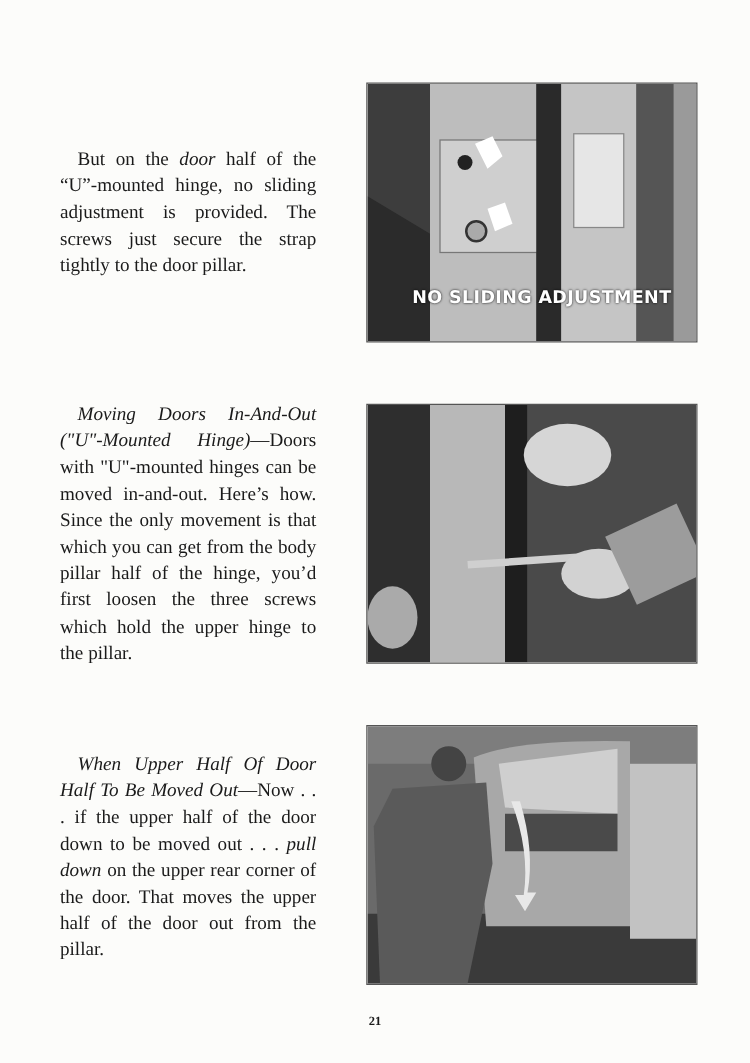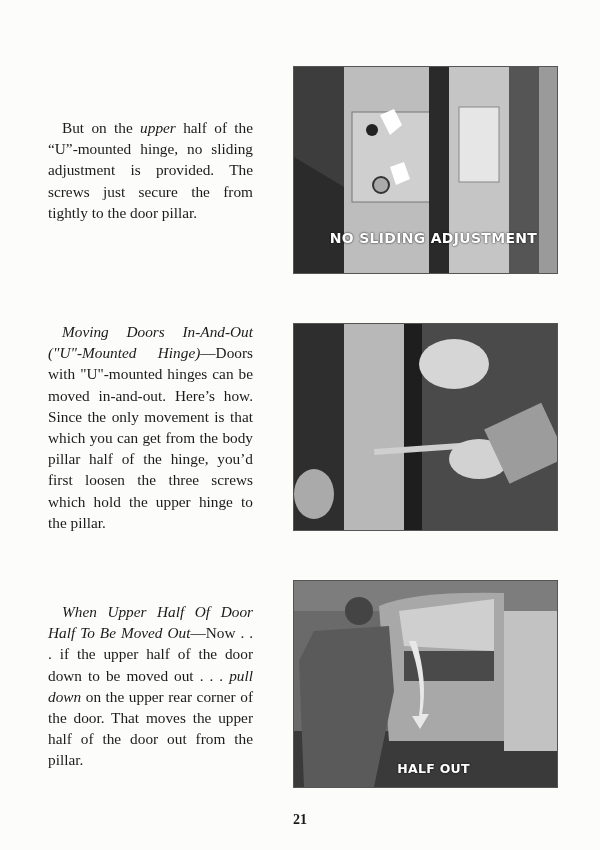--- a/index.html
+++ b/index.html
@@ -7,26 +7,26 @@
        font-family:"Liberation Serif","DejaVu Serif",serif;color:#1a1a1a;}
   .para{position:absolute;left:48px;width:205px;font-size:15.3px;line-height:21.2px;text-align:justify;
         text-align-last:left;hyphens:none;}
   .para .ind{display:inline-block;width:14px;}
   .para i{font-style:italic;}
   .photo{position:absolute;overflow:hidden;border:1px solid #555;}
   .photo svg{display:block;width:100%;height:100%;}
   .caption{position:absolute;left:0;right:0;text-align:center;color:#fff;
            font-family:"DejaVu Sans","Liberation Sans",sans-serif;font-weight:bold;
            font-size:12.5px;letter-spacing:0.3px;line-height:16px;text-shadow:0 0 2px #000;margin-left:16px;}
-  .page-num{position:absolute;left:0;width:600px;top:812px;text-align:center;font-size:14px;font-weight:bold;}
+  .page-num{position:absolute;left:0;width:600px;top:812px;text-align:center;font-size:10px;font-weight:bold;}
 </style>
 </head>
 <body>
 
-<div class="para" style="top:117px;"><span class="ind"></span><span>But on the </span><i>upper</i><span> half of the “U”-mounted hinge, no sliding adjustment is provided. The screws just secure the from tightly to the door pillar.</span></div>
+<div class="para" style="top:117px;"><span class="ind"></span><span>But on the </span><i>door</i><span> half of the “U”-mounted hinge, no sliding adjustment is provided. The screws just secure the strap tightly to the door pillar.</span></div>
 
 <div class="photo" style="left:293px;top:66px;width:263px;height:206px;">
   <svg viewBox="0 0 263 206" preserveAspectRatio="none">
     <rect width="263" height="206" fill="#8e8e8e"></rect>
     <rect x="0" y="0" width="50" height="206" fill="#3d3d3d"></rect>
     <polygon points="0,90 50,120 50,206 0,206" fill="#2b2b2b"></polygon>
     <rect x="50" y="0" width="85" height="206" fill="#bdbdbd"></rect>
     <rect x="58" y="45" width="78" height="90" fill="#cfcfcf" stroke="#777"></rect>
     <circle cx="78" cy="63" r="6" fill="#222"></circle>
     <circle cx="87" cy="118" r="8" fill="#aaa" stroke="#333" stroke-width="2"></circle>
@@ -66,16 +66,15 @@
     <rect x="0" y="0" width="263" height="30" fill="#7d7d7d"></rect>
     <rect x="0" y="150" width="263" height="56" fill="#3a3a3a"></rect>
     <path d="M85,25 Q120,10 210,12 L210,160 L95,160 Z" fill="#a8a8a8"></path>
     <path d="M105,30 L200,18 L200,70 L110,65 Z" fill="#cfcfcf"></path>
     <rect x="110" y="70" width="90" height="30" fill="#4a4a4a"></rect>
     <rect x="210" y="30" width="53" height="140" fill="#c2c2c2"></rect>
     <circle cx="65" cy="30" r="14" fill="#444"></circle>
     <path d="M20,50 L95,45 L100,110 L80,206 L10,206 L5,80 Z" fill="#5a5a5a"></path>
     <path d="M115,60 Q130,100 125,135 L118,135 L126,148 L135,133 L128,133 Q134,100 122,60 Z" fill="#e8e8e8"></path>
   </svg>
-  <div class="caption" style="top:180px;">HALF OUT</div>
 </div>
 
 <div class="page-num">21</div>
 
 </body></html>

